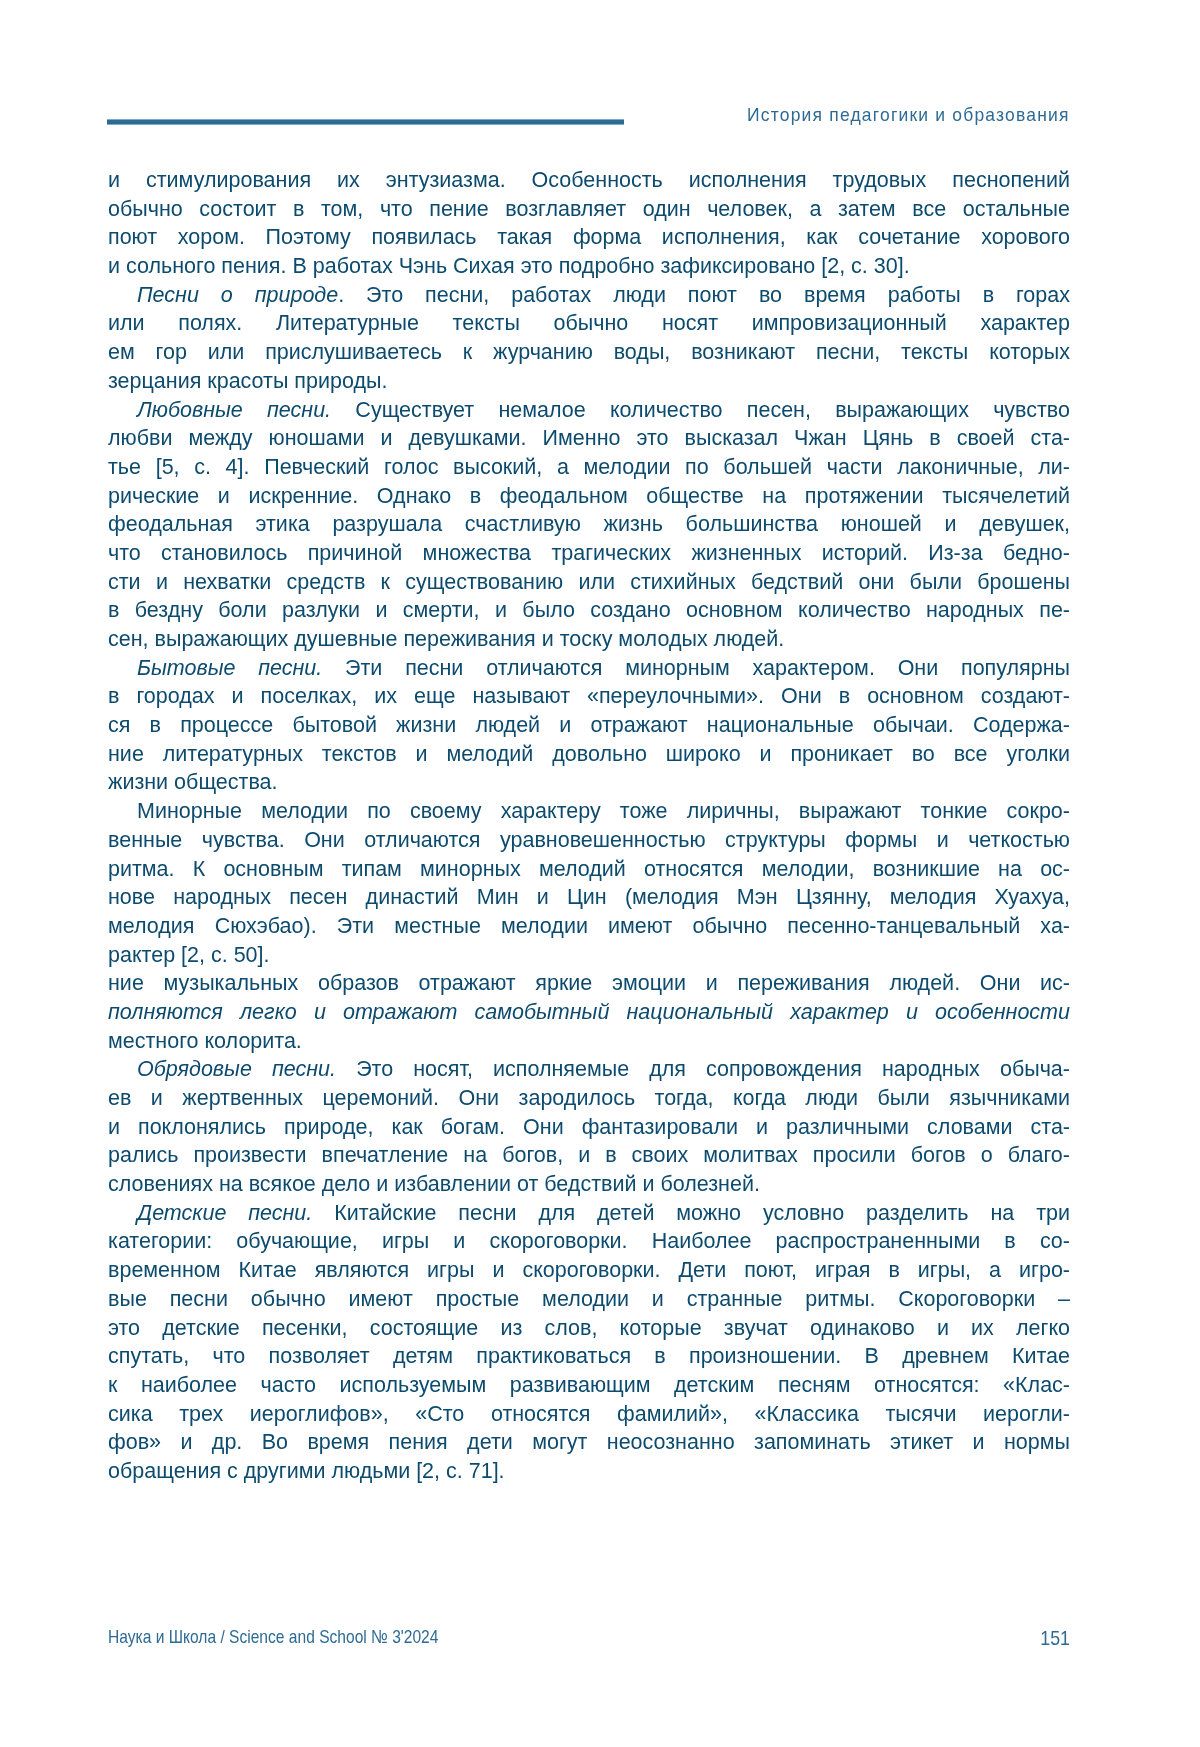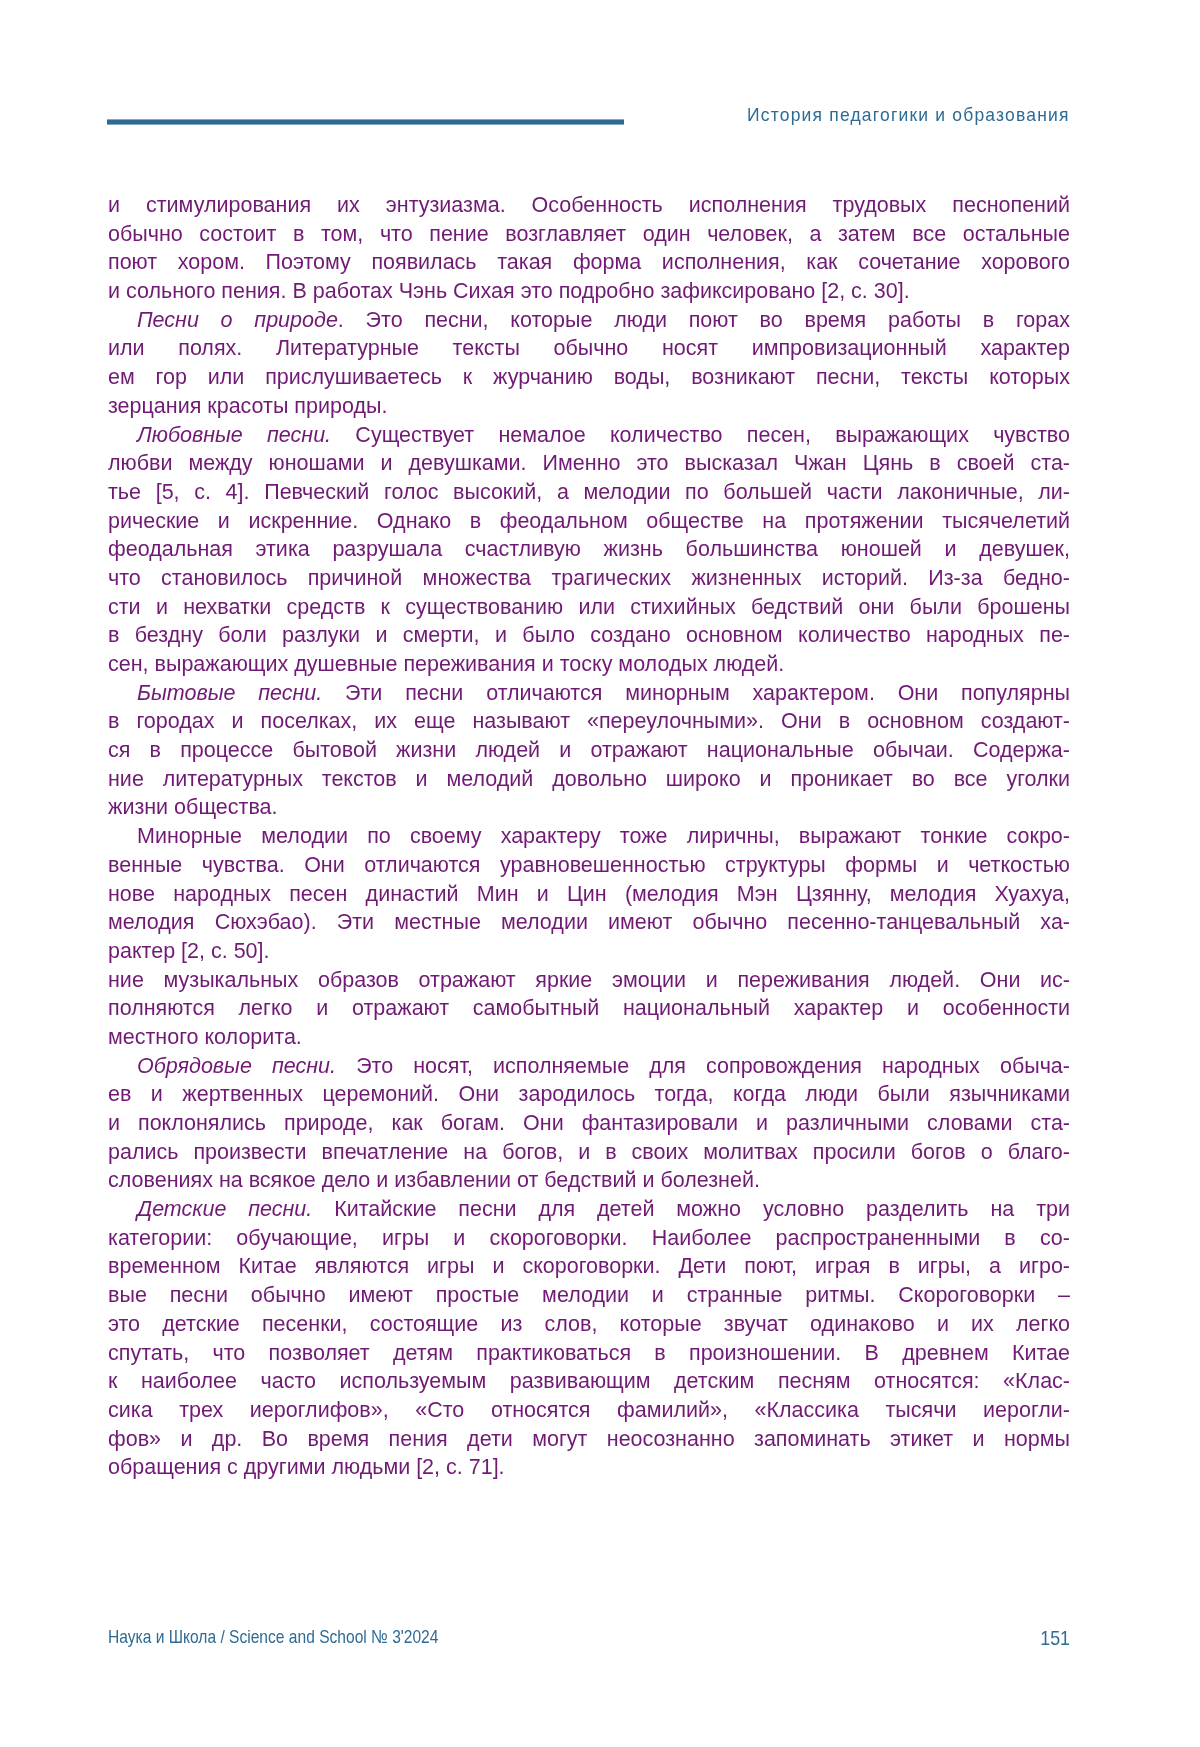--- a/index.html
+++ b/index.html
@@ -1,20 +1,20 @@
 <!DOCTYPE html>
 <html><head>
 <meta charset="utf-8">
 <style>
   html, body { margin: 0; padding: 0; background: #ffffff; }
   body { width: 1200px; height: 1747px; position: relative; overflow: hidden; font-family: "Liberation Sans", sans-serif; }
   .header { position: absolute; left: 107px; top: 104px; width: 963px; height: 24px; }
   .header-rule { position: absolute; left: 0; top: 15px; width: 517px; height: 4px; background: #2d6b94; border-top: 1px solid #7fa9c6; border-bottom: 1px solid #7fa9c6; }
   .header-title { position: absolute; right: 0; top: 0; font-size: 19px; color: #2d6b94; letter-spacing: 1.3px; white-space: nowrap; transform: scaleX(0.92); transform-origin: right top; }
-  .body-text { position: absolute; left: 108px; top: 166px; width: 962px; color: #701a75; font-size: 21.5px; margin-top: 25px; }
+  .body-text { position: absolute; left: 108px; top: 166px; width: 962px; color: #0c4a6e; font-size: 21.5px; }
   .line { height: 28.7px; line-height: 28.7px; white-space: nowrap; text-align: justify; text-align-last: justify; overflow: visible; }
   .line.last { text-align-last: left; }
   .line.indent { padding-left: 29px; }
   .line span.it { font-style: italic; }
   .line .t { display: inline; }
   .footer { position: absolute; left: 108px; top: 1626px; width: 962px; height: 30px; color: #2d6b94; }
   .footer-journal { position: absolute; left: 0; top: 0; font-size: 19px; transform: scaleX(0.82); transform-origin: left top; white-space: nowrap; }
   .footer-page { position: absolute; right: 0; top: 0; font-size: 21px; transform: scaleX(0.85); transform-origin: right top; }
 </style>
 </head>
@@ -26,21 +26,21 @@
 </div>
 
 <div class="body-text" id="body-text">
     <div>
       <div class="line"><span style="white-space: nowrap; word-spacing: 0px;"><span class="t">и стимулирования их энтузиазма. Особенность исполнения трудовых песнопений</span></span></div>
       <div class="line"><span style="white-space: nowrap; word-spacing: 0px;"><span class="t">обычно состоит в том, что пение возглавляет один человек, а затем все остальные</span></span></div>
       <div class="line"><span style="white-space: nowrap; word-spacing: 0px;"><span class="t">поют хором. Поэтому появилась такая форма исполнения, как сочетание хорового</span></span></div>
       <div class="line last"><span style="white-space: nowrap;"><span class="t">и сольного пения. В работах Чэнь Сихая это подробно зафиксировано [2, с. 30].</span></span></div>
     </div>
     <div>
-      <div class="line indent"><span style="white-space: nowrap; word-spacing: 0px;"><span class="it">Песни о природе</span><span class="t">. Это песни, которые люди поют во время работы в горах</span></span></div>
+      <div class="line indent"><span style="white-space: nowrap; word-spacing: 0px;"><span class="it">Песни о природе</span><span class="t">. Это песни, работах люди поют во время работы в горах</span></span></div>
       <div class="line"><span style="white-space: nowrap; word-spacing: 0px;"><span class="t">или полях. Литературные тексты обычно носят импровизационный характер</span></span></div>
       <div class="line"><span style="white-space: nowrap; word-spacing: 0px;"><span class="t">ем гор или прислушиваетесь к журчанию воды, возникают песни, тексты которых</span></span></div>
       <div class="line last"><span style="white-space: nowrap;"><span class="t">зерцания красоты природы.</span></span></div>
     </div>
     <div>
       <div class="line indent"><span style="white-space: nowrap; word-spacing: 0px;"><span class="it">Любовные песни.</span><span class="t"> Существует немалое количество песен, выражающих чувство</span></span></div>
       <div class="line"><span style="white-space: nowrap; word-spacing: 0px;"><span class="t">любви между юношами и девушками. Именно это высказал Чжан Цянь в своей ста-</span></span></div>
       <div class="line"><span style="white-space: nowrap; word-spacing: 0px;"><span class="t">тье [5, с. 4]. Певческий голос высокий, а мелодии по большей части лаконичные, ли-</span></span></div>
       <div class="line"><span style="white-space: nowrap; word-spacing: 0px;"><span class="t">рические и искренние. Однако в феодальном обществе на протяжении тысячелетий</span></span></div>
       <div class="line"><span style="white-space: nowrap; word-spacing: 0px;"><span class="t">феодальная этика разрушала счастливую жизнь большинства юношей и девушек,</span></span></div>
@@ -52,27 +52,28 @@
     <div>
       <div class="line indent"><span style="white-space: nowrap; word-spacing: 0px;"><span class="it">Бытовые песни.</span><span class="t"> Эти песни отличаются минорным характером. Они популярны</span></span></div>
       <div class="line"><span style="white-space: nowrap; word-spacing: 0px;"><span class="t">в городах и поселках, их еще называют «переулочными». Они в основном создают-</span></span></div>
       <div class="line"><span style="white-space: nowrap; word-spacing: 0px;"><span class="t">ся в процессе бытовой жизни людей и отражают национальные обычаи. Содержа-</span></span></div>
       <div class="line"><span style="white-space: nowrap; word-spacing: 0px;"><span class="t">ние литературных текстов и мелодий довольно широко и проникает во все уголки</span></span></div>
       <div class="line last"><span style="white-space: nowrap;"><span class="t">жизни общества.</span></span></div>
     </div>
     <div>
       <div class="line indent"><span style="white-space: nowrap; word-spacing: 0px;"><span class="t">Минорные мелодии по своему характеру тоже лиричны, выражают тонкие сокро-</span></span></div>
       <div class="line"><span style="white-space: nowrap; word-spacing: 0px;"><span class="t">венные чувства. Они отличаются уравновешенностью структуры формы и четкостью</span></span></div>
+      <div class="line"><span style="white-space: nowrap; word-spacing: 0px;"><span class="t">ритма. К основным типам минорных мелодий относятся мелодии, возникшие на ос-</span></span></div>
       <div class="line"><span style="white-space: nowrap; word-spacing: 0px;"><span class="t">нове народных песен династий Мин и Цин (мелодия Мэн Цзянну, мелодия Хуахуа,</span></span></div>
       <div class="line"><span style="white-space: nowrap; word-spacing: 0px;"><span class="t">мелодия Сюхэбао). Эти местные мелодии имеют обычно песенно-танцевальный ха-</span></span></div>
       <div class="line last"><span style="white-space: nowrap;"><span class="t">рактер [2, с. 50].</span></span></div>
     </div>
     <div>
       <div class="line"><span style="white-space: nowrap; word-spacing: 0px;"><span class="t">ние музыкальных образов отражают яркие эмоции и переживания людей. Они ис-</span></span></div>
-      <div class="line"><span style="white-space: nowrap; word-spacing: 0px;"><span class="t">полняются легко и отражают самобытный национальный характер и особенности</span></span></div>
+      <div class="line"><span style="white-space: nowrap; word-spacing: 0px; font-style: italic;"><span class="t">полняются легко и отражают самобытный национальный характер и особенности</span></span></div>
       <div class="line last"><span style="white-space: nowrap;"><span class="t">местного колорита.</span></span></div>
     </div>
     <div>
       <div class="line indent"><span style="white-space: nowrap; word-spacing: 0.00195312px;"><span class="it">Обрядовые песни.</span><span class="t"> Это носят, исполняемые для сопровождения народных обыча-</span></span></div>
       <div class="line"><span style="white-space: nowrap; word-spacing: 0px;"><span class="t">ев и жертвенных церемоний. Они зародилось тогда, когда люди были язычниками</span></span></div>
       <div class="line"><span style="white-space: nowrap; word-spacing: 0px;"><span class="t">и поклонялись природе, как богам. Они фантазировали и различными словами ста-</span></span></div>
       <div class="line"><span style="white-space: nowrap; word-spacing: 0px;"><span class="t">рались произвести впечатление на богов, и в своих молитвах просили богов о благо-</span></span></div>
       <div class="line last"><span style="white-space: nowrap;"><span class="t">словениях на всякое дело и избавлении от бедствий и болезней.</span></span></div>
     </div>
     <div>

